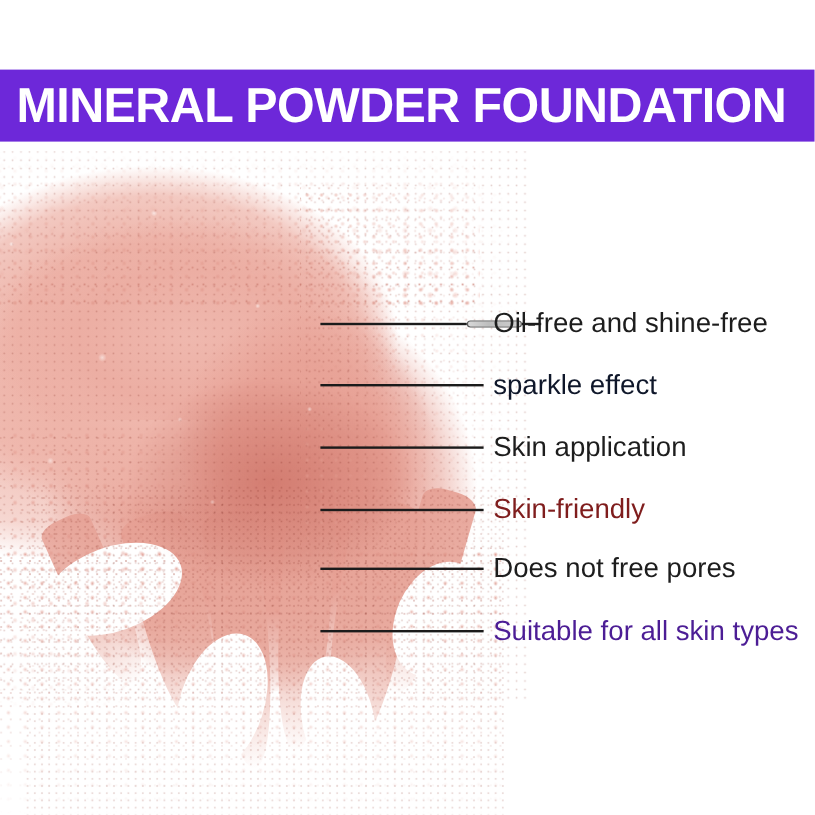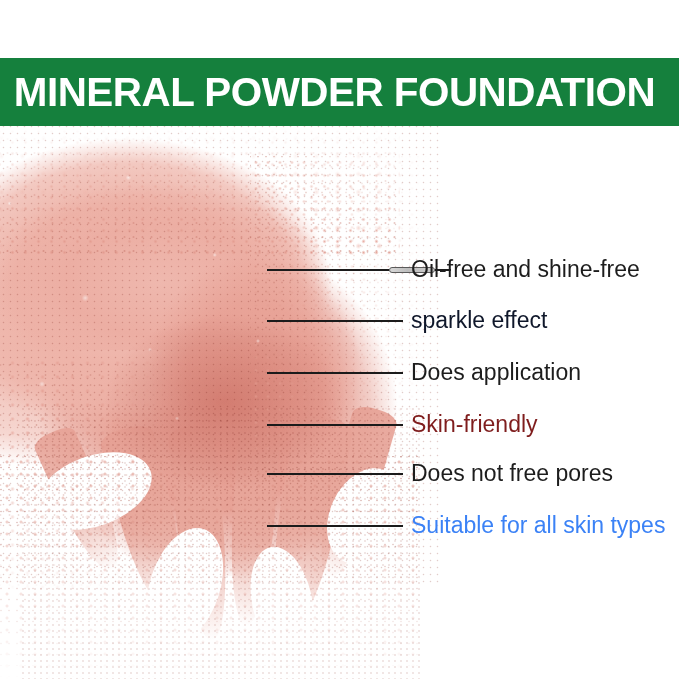--- a/index.html
+++ b/index.html
@@ -15,22 +15,22 @@
     overflow: hidden;
     font-family: "Liberation Sans", sans-serif;
   }
 
   
   #title-banner {
     position: absolute;
     left: 0;
     top: 58px;
     width: 679px;
-    height: 68px;
-    background: #15803d;
+    height: 60px;
+    background: #6d28d9;
     display: flex;
     align-items: center;
     overflow: hidden;
   }
   #title-text {
     color: #ffffff;
     font-family: "Liberation Sans", sans-serif;
     font-weight: 700;
     font-size: 41px;
     letter-spacing: -0.5px;
@@ -287,33 +287,33 @@
         <div class="needle-tip" style="left: 381px; top: 267px;"></div>
         <div class="leader" style="left: 427px; top: 269px; width: 16px; background: rgb(27, 27, 27);"></div>
         <div class="feature-label" style="left: 403px; top: 256px; color: rgb(29, 29, 29);">Oil-free and shine-free</div>
       </div>
       <div class="callout">
         <div class="leader" style="left: 259px; top: 320px; width: 136px; background: rgb(27, 27, 27);"></div>
         <div class="feature-label" style="left: 403px; top: 307px; color: #0f172a;">sparkle effect</div>
       </div>
       <div class="callout">
         <div class="leader" style="left: 259px; top: 372px; width: 136px; background: rgb(27, 27, 27);"></div>
-        <div class="feature-label" style="left: 403px; top: 359px; color: rgb(29, 29, 29);">Does application</div>
+        <div class="feature-label" style="left: 403px; top: 359px; color: rgb(29, 29, 29);">Skin application</div>
       </div>
       <div class="callout">
         <div class="leader" style="left: 259px; top: 424px; width: 136px; background: rgb(27, 27, 27);"></div>
         <div class="feature-label" style="left: 403px; top: 411px; color: #7f1d1d;">Skin-friendly</div>
       </div>
       <div class="callout">
         <div class="leader" style="left: 259px; top: 473px; width: 136px; background: rgb(27, 27, 27);"></div>
         <div class="feature-label" style="left: 403px; top: 460px; color: rgb(29, 29, 29);">Does not free pores</div>
       </div>
       <div class="callout">
         <div class="leader" style="left: 259px; top: 525px; width: 136px; background: rgb(27, 27, 27);"></div>
-        <div class="feature-label" style="left: 403px; top: 512px; color: #3b82f6;">Suitable for all skin types</div>
+        <div class="feature-label" style="left: 403px; top: 512px; color: #4c1d95;">Suitable for all skin types</div>
       </div>
     </div>
 
   <div id="title-banner">
     <div id="title-text">MINERAL POWDER FOUNDATION</div>
   </div>
 
 </div>
 
 </body></html>

